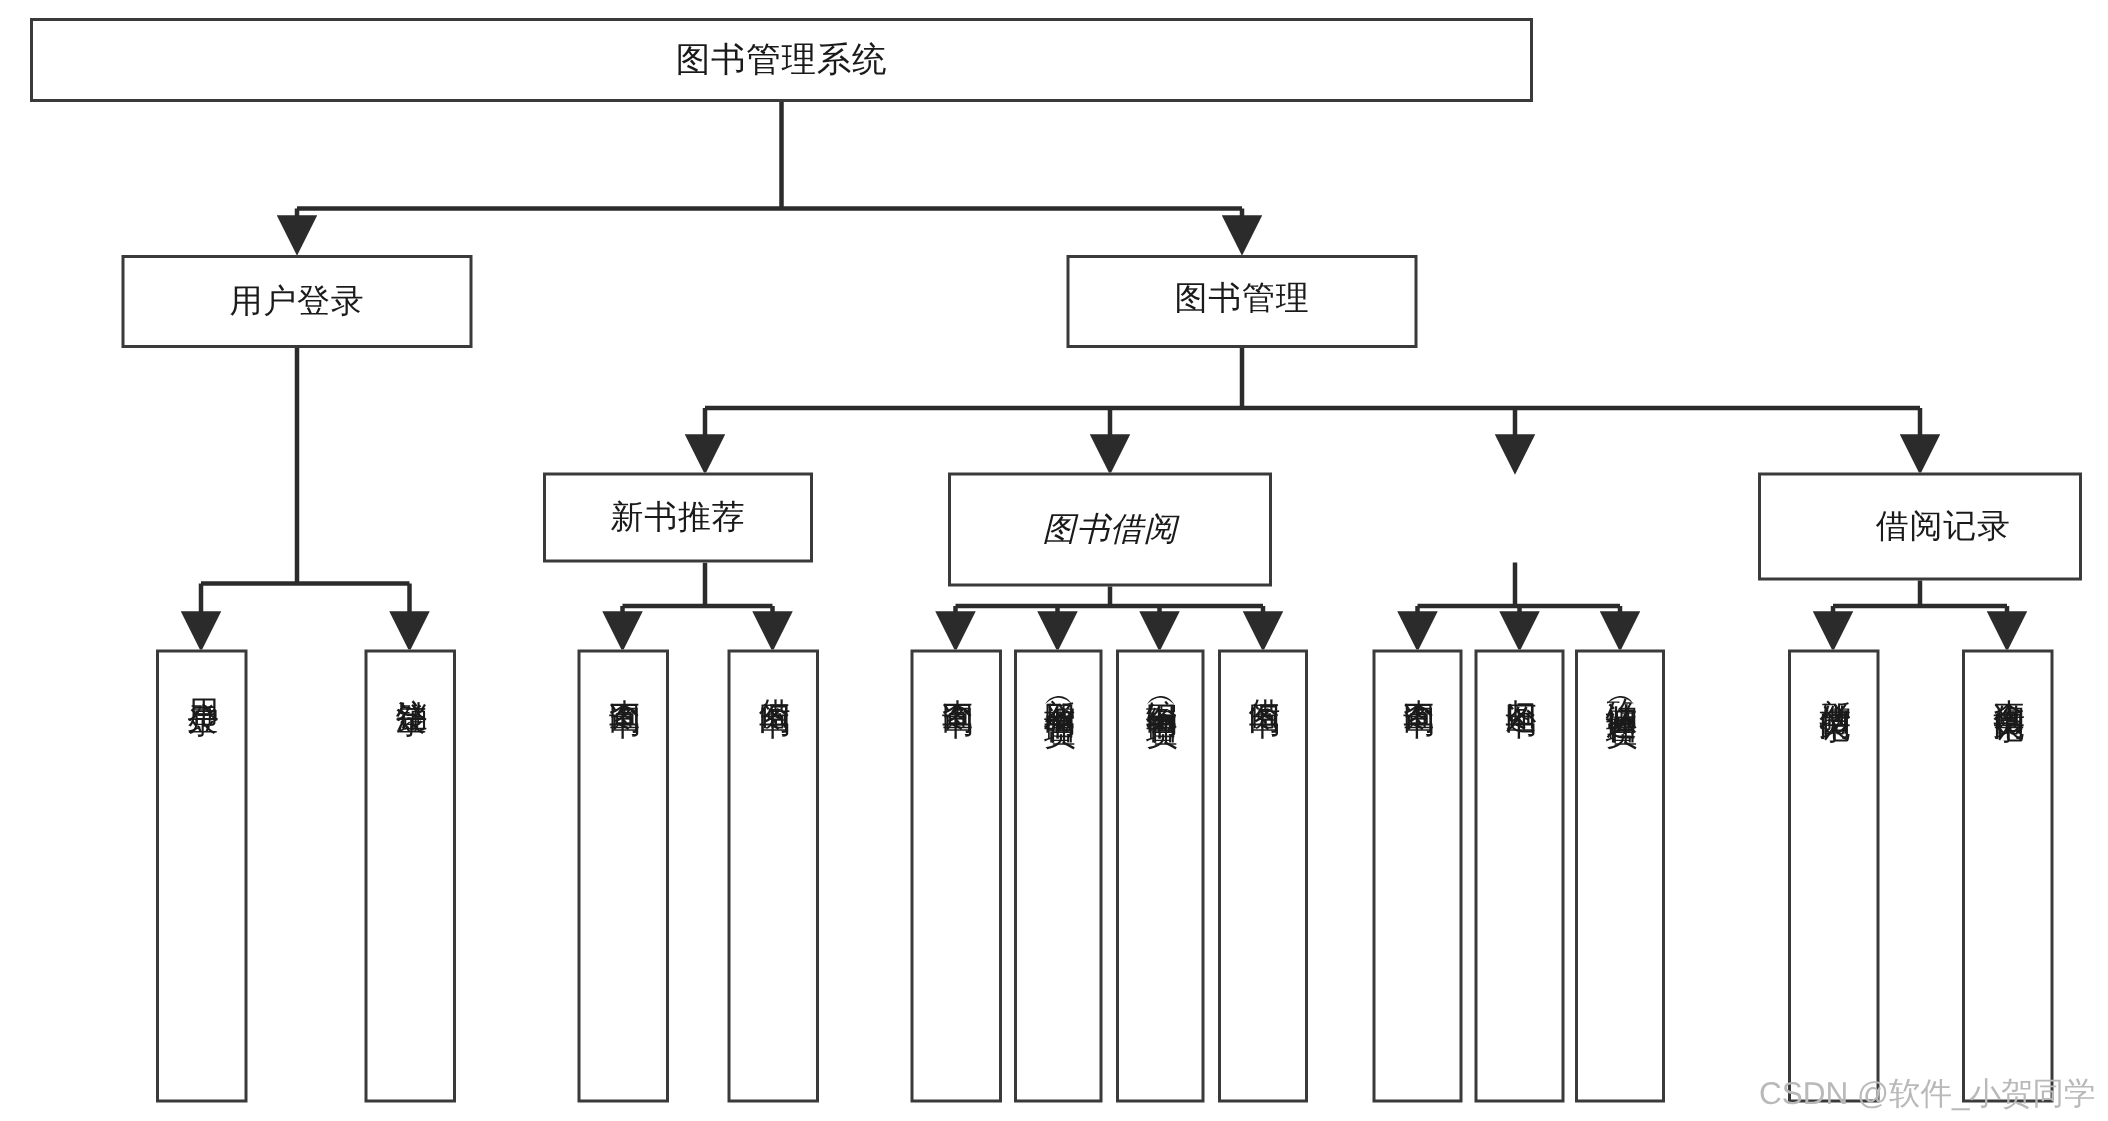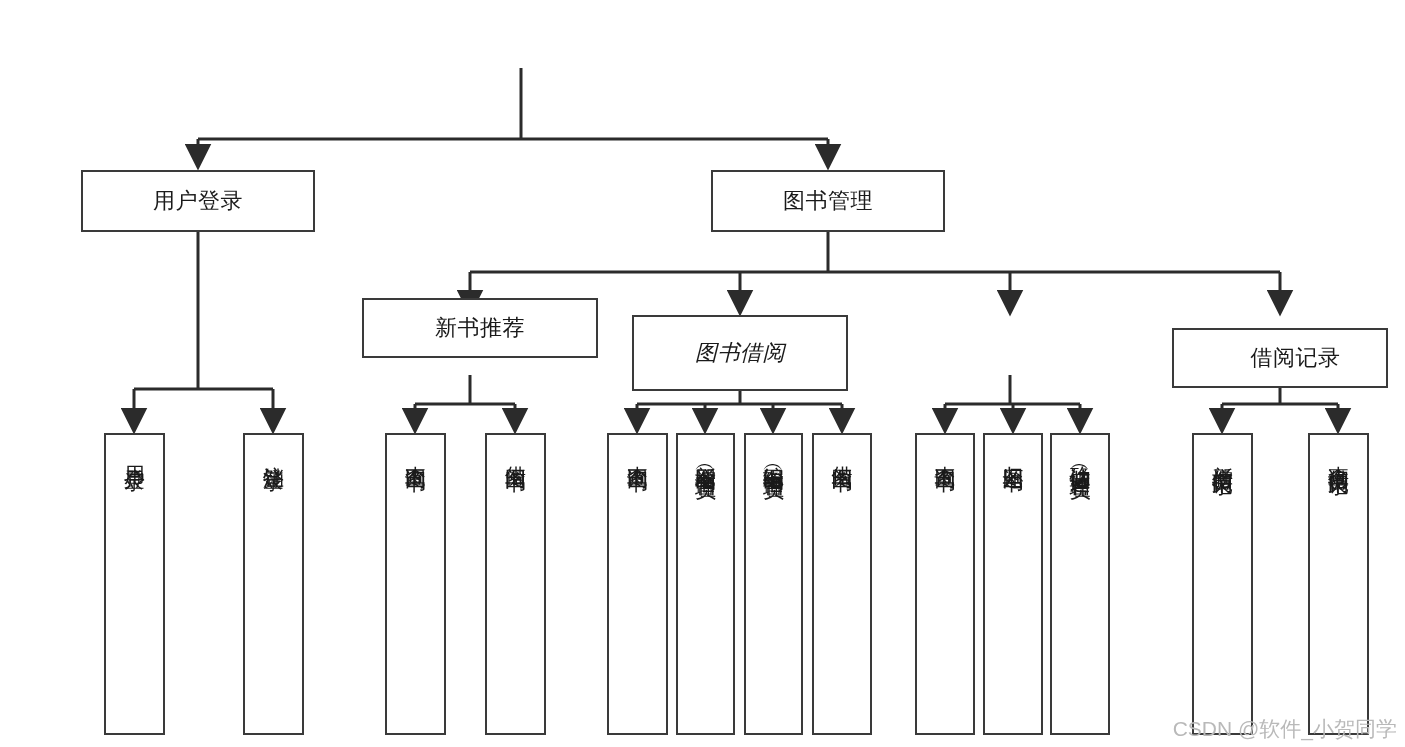--- a/index.html
+++ b/index.html
@@ -121,35 +121,38 @@
       <path d="M1013,404 L1013,412" marker-end="url(#arrow)"></path>
       <path d="M1080,404 L1080,412" marker-end="url(#arrow)"></path>
 
       <path d="M1280,375 L1280,404"></path>
       <path d="M1222,404 L1338,404"></path>
       <path d="M1222,404 L1222,412" marker-end="url(#arrow)"></path>
       <path d="M1338,404 L1338,412" marker-end="url(#arrow)"></path>
     </g>
   </svg>
 
+  <div class="node horiz root" style="left:20px; top:12px; width:1002px; height:56px;">
+    <span class="label">图书管理系统</span>
+  </div>
 
   <div class="node horiz" style="left:81px; top:170px; width:234px; height:62px;">
     <span class="label">用户登录</span>
   </div>
-  <div class="node horiz" style="left:711px; top:170px; width:234px; height:62px;">
+  <div class="node horiz" style="left:711px; top:170px; width:234px; height:62px;font-family:Liberation Mono, monospace;">
     <span class="label">图书管理</span>
   </div>
 
-  <div class="node horiz" style="left:362px; top:298px; width:236px; height:60px;">
+  <div class="node horiz" style="left:362px; top:315px; width:180px; height:60px;">
     <span class="label">新书推荐</span>
   </div>
   <div class="node horiz" style="left:632px; top:315px; width:216px; height:76px;font-style:italic;">
     <span class="label">图书借阅</span>
   </div>
-  <div class="node horiz" style="left:1172px; top:328px; width:216px; height:60px;padding-left:31px;">
+  <div class="node horiz" style="left:1172px; top:315px; width:216px; height:72px;padding-left:31px;">
     <span class="label">借阅记录</span>
   </div>
 
   <div class="node vert" style="left:104px; top:433px; width:61px; height:302px;">
     <span class="label">用户登录</span>
   </div>
   <div class="node vert" style="left:243px; top:433px; width:61px; height:302px;">
     <span class="label">注销登录</span>
   </div>
 

